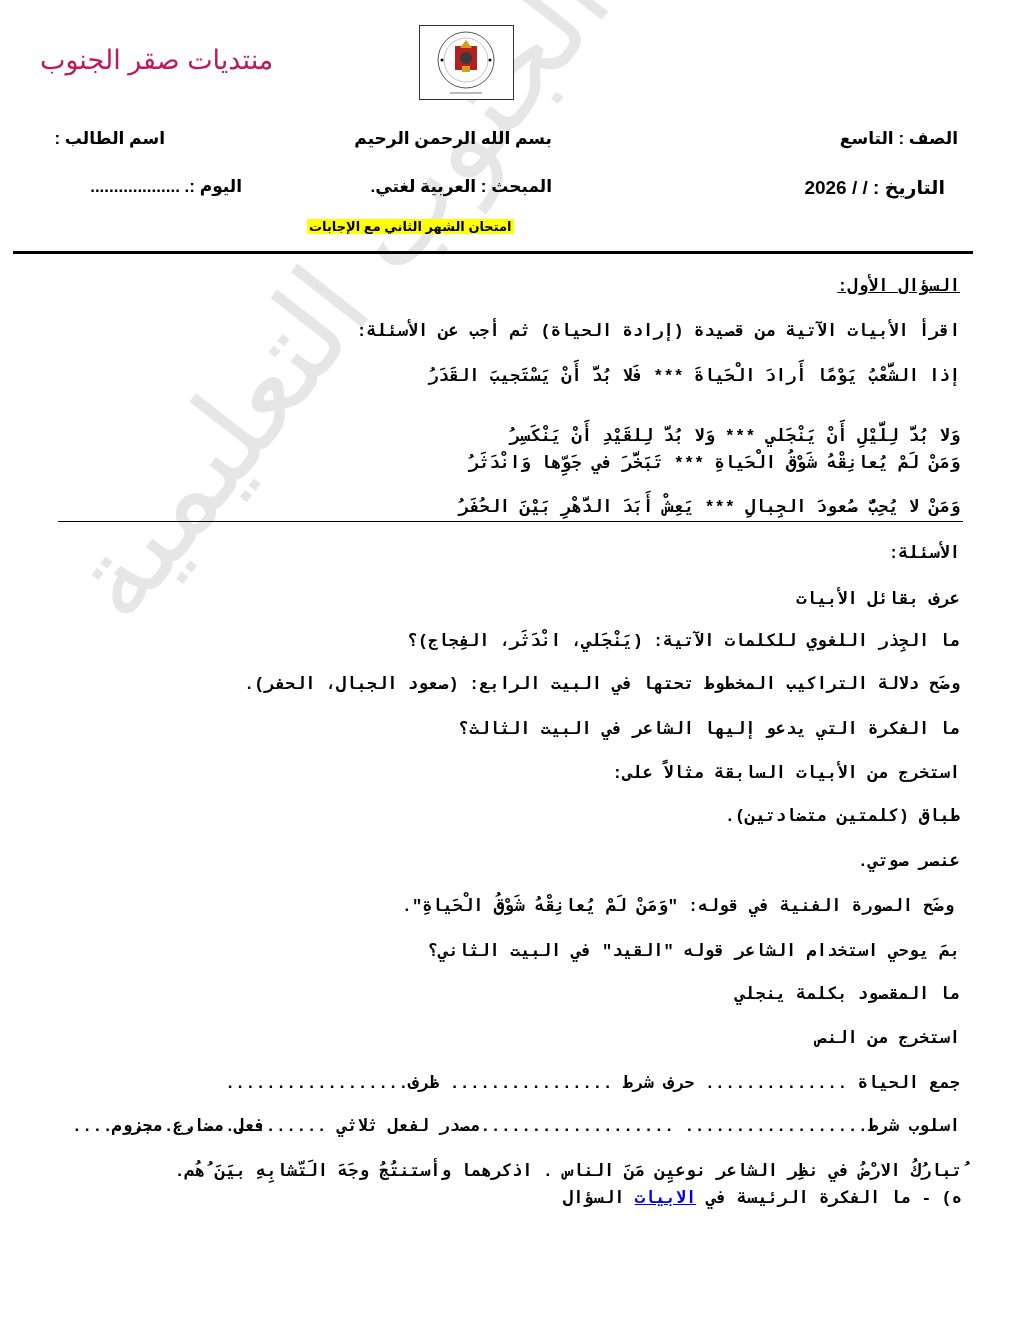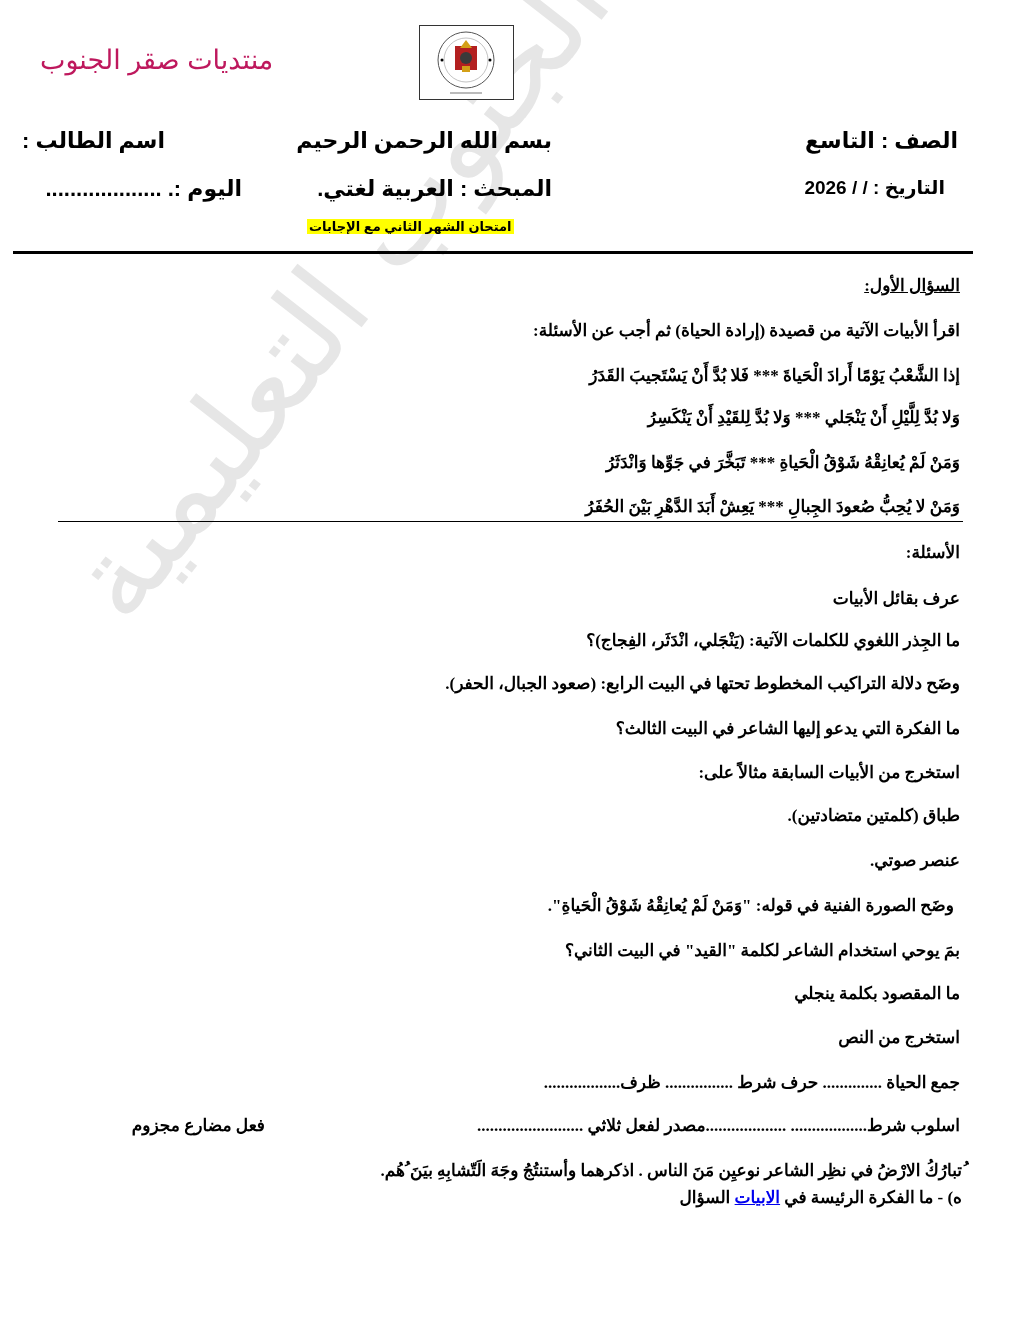--- a/index.html
+++ b/index.html
@@ -1,26 +1,26 @@
 <!DOCTYPE html>
 <html lang="ar" dir="rtl"><head>
   <meta charset="utf-8">
   <style>
     html, body { margin:0; padding:0; background:#ffffff; }
     body { width:1020px; height:1320px; position:relative; overflow:hidden;
            font-family:"DejaVu Sans", "Liberation Sans", sans-serif; color:#000; }
     .abs { position:absolute; white-space:nowrap; }
-    .hdr { font-family:"Liberation Sans", "DejaVu Sans", sans-serif; font-weight:bold; font-size:22px; }
+    .hdr { font-family:"Liberation Sans", "DejaVu Sans", sans-serif; font-weight:bold; font-size:17px; }
     .site-title { left:40px; top:44px; font-size:27px; color:#be185d; font-family:"Liberation Sans", sans-serif; }
     .logo { left:419px; top:25px; width:93px; height:73px; border:1px solid #333; background:#fff; }
     .logo svg { width:100%; height:100%; display:block; }
     .rule-thick { position:absolute; left:13px; top:251px; width:960px; height:3px; background:#000; }
     .rule-thin { position:absolute; left:58px; top:521px; width:905px; height:1px; background:#000; }
     .exam-title { left:307px; top:219px; background:#ffff00; padding:0 2px; font-size:13px; }
-    .body-line { right:60px; font-size:17px; font-weight:bold; direction:rtl; font-family:Liberation Serif, serif; }
+    .body-line { right:60px; font-size:17px; font-weight:bold; direction:rtl; font-family:Liberation Mono, monospace; }
     .underline { text-decoration:underline; }
     .link { color:#0000ee; text-decoration:underline;margin-top:47px; }
     .watermark { position:absolute; left:40px; top:560px; font-size:118px; color:#e6e6e6;
                  font-family:"DejaVu Serif", serif; transform:rotate(-52deg); transform-origin:left top;
                  white-space:nowrap; z-index:0; pointer-events:none; }
     .content { position:relative; z-index:1; }
   </style>
 </head>
 <body>
 
@@ -52,36 +52,36 @@
   <div class="abs hdr" style="right:778px; top:176px;">اليوم :. ...................</div>
 
   <div class="abs hdr exam-title">امتحان الشهر الثاني مع الإجابات</div>
 
   <div class="rule-thick"></div>
 
   <div class="abs body-line underline" style="top:275px;">السؤال الأول:</div>
   <div class="abs body-line" style="top:320px;">اقرأ الأبيات الآتية من قصيدة (إرادة الحياة) ثم أجب عن الأسئلة:</div>
 
   <div class="abs body-line" style="top:365px;">إذا الشَّعْبُ يَوْمًا أَرادَ الْحَياةَ *** فَلا بُدَّ أَنْ يَسْتَجيبَ القَدَرُ</div>
-  <div class="abs body-line" style="top:407px;">وَلا بُدَّ لِلَّيْلِ أَنْ يَنْجَلي *** وَلا بُدَّ لِلقَيْدِ أَنْ يَنْكَسِرُ</div>
+  <div class="abs body-line" style="top:425px;">وَلا بُدَّ لِلَّيْلِ أَنْ يَنْجَلي *** وَلا بُدَّ لِلقَيْدِ أَنْ يَنْكَسِرُ</div>
   <div class="abs body-line" style="top:452px;margin-left:6px;">وَمَنْ لَمْ يُعانِقْهُ شَوْقُ الْحَياةِ *** تَبَخَّرَ في جَوِّها وَانْدَثَرُ</div>
   <div class="abs body-line" style="top:496px;">وَمَنْ لا يُحِبُّ صُعودَ الجِبالِ *** يَعِشْ أَبَدَ الدَّهْرِ بَيْنَ الحُفَرُ</div>
 
   <div class="rule-thin"></div>
 
   <div class="abs body-line" style="top:542px;">الأسئلة:</div>
   <div class="abs body-line" style="top:588px;">عرف بقائل الأبيات</div>
   <div class="abs body-line" style="top:630px;">ما الجِذر اللغوي للكلمات الآتية: (يَنْجَلي، انْدَثَر، الفِجاج)؟</div>
   <div class="abs body-line" style="top:673px;">وضَح دلالة التراكيب المخطوط تحتها في البيت الرابع: (صعود الجبال، الحفر).</div>
   <div class="abs body-line" style="top:718px;">ما الفكرة التي يدعو إليها الشاعر في البيت الثالث؟</div>
   <div class="abs body-line" style="top:762px;">استخرج من الأبيات السابقة مثالاً على:</div>
   <div class="abs body-line" style="top:805px;">طباق (كلمتين متضادتين).</div>
   <div class="abs body-line" style="top:850px;">عنصر صوتي.</div>
   <div class="abs body-line" style="top:895px; right:66px;">وضَح الصورة الفنية في قوله: "وَمَنْ لَمْ يُعانِقْهُ شَوْقُ الْحَياةِ".</div>
-  <div class="abs body-line" style="top:940px;">بمَ يوحي استخدام الشاعر لكلمة "القيد" في البيت الثاني؟</div>
+  <div class="abs body-line" style="top:940px;">بمَ يوحي استخدام الشاعر قوله "القيد" في البيت الثاني؟</div>
   <div class="abs body-line" style="top:983px;">ما المقصود بكلمة ينجلي</div>
   <div class="abs body-line" style="top:1027px;">استخرج من النص</div>
 
   <div class="abs body-line" style="top:1072px;">جمع الحياة ..............        حرف شرط  ................  ظرف..................</div>
   <div class="abs body-line" style="top:1115px;">اسلوب شرط..................     ...................مصدر لفعل ثلاثي  .........................</div>
   <div class="abs body-line" style="top:1115px; right:755px;">فعل مضارع مجزوم</div>
 
   <div class="abs body-line" style="top:1160px; right:58px;">ُتبارُكُ الارْضُ في نظِر الشاعر نوعيِن مَنَ الناس . اذكرهما وأستنتُجُ وجَهَ الَتّشابِهِ بيَنَ ُهُم.</div>
   <div class="abs body-line" style="top:1187px; right:58px;">
     <span>ه) - ما الفكرة الرئيسة في </span><span class="link">الابيات</span><span> السؤال</span>

